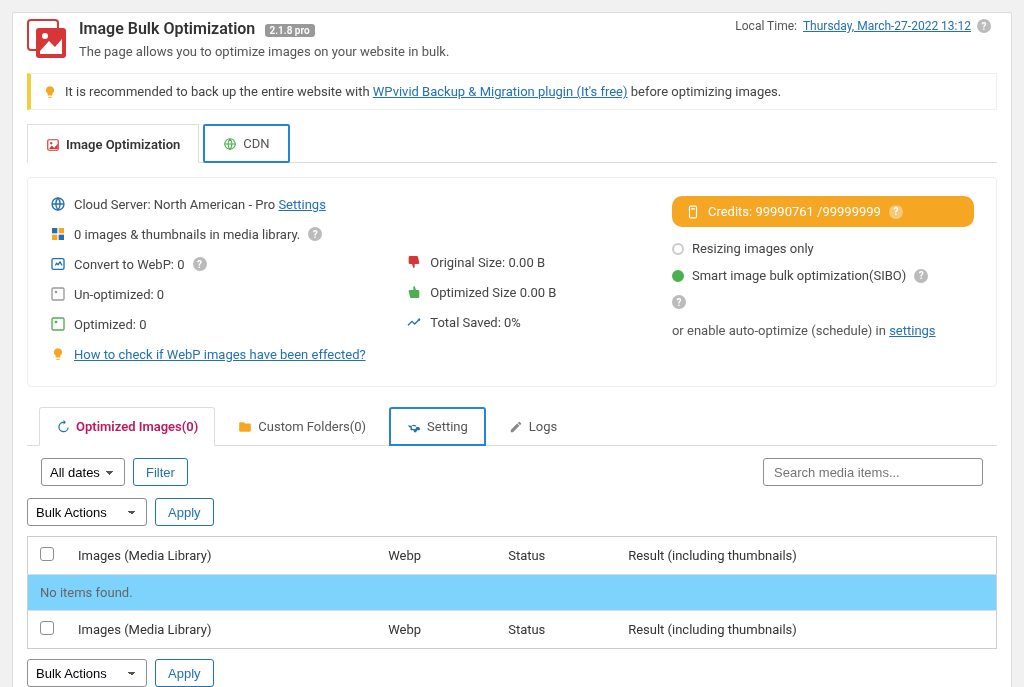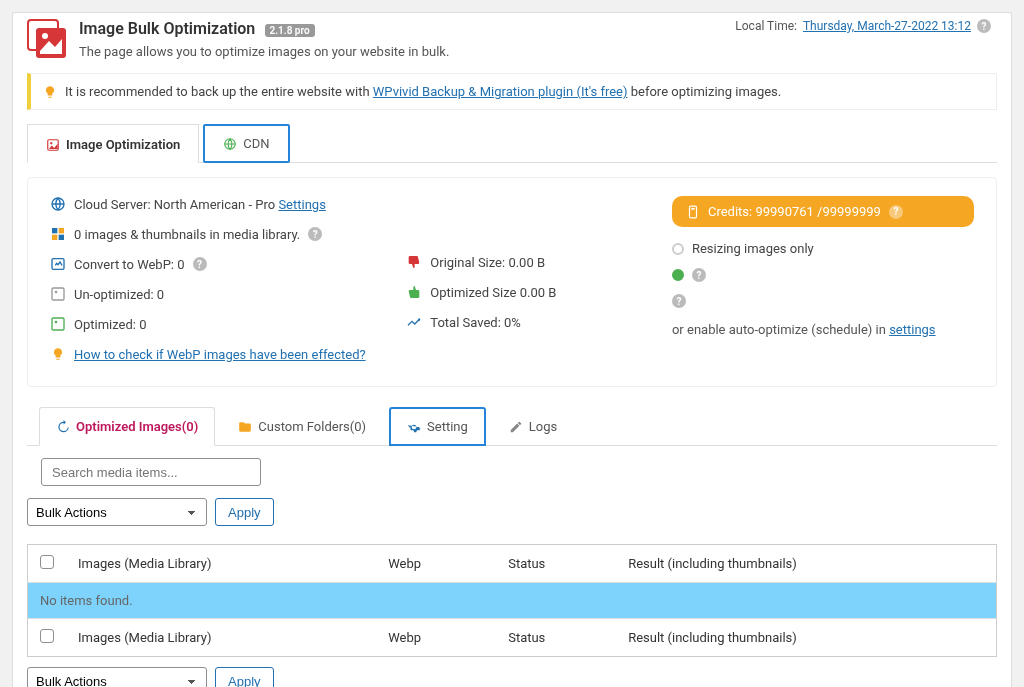--- a/index.html
+++ b/index.html
@@ -55,23 +55,23 @@
   .sub-tab.active { font-weight: 600; color: #be185d; }
   .sub-tab.highlight { border: 2px solid #2684d8; border-bottom: 2px solid #2684d8; }
 
   .filter-row { display: flex; justify-content: space-between; align-items: center; padding: 12px 14px; }
   .filter-left { display: flex; gap: 8px; align-items: center; }
   .select { padding: 4px 24px 4px 8px; border: 1px solid #8c8f94; border-radius: 3px; background: #fff; font-size: 13px; height: 28px; appearance: none; background-image: linear-gradient(45deg, transparent 50%, #555 50%), linear-gradient(135deg, #555 50%, transparent 50%); background-position: calc(100% - 14px) 12px, calc(100% - 10px) 12px; background-size: 4px 4px; background-repeat: no-repeat; }
   .btn-sm { padding: 4px 12px; border: 1px solid #2271b1; color: #2271b1; background: #fff; border-radius: 3px; font-size: 13px; cursor: pointer; height: 28px; }
   .search-input { width: 220px; padding: 5px 10px; border: 1px solid #8c8f94; border-radius: 3px; font-size: 13px; height: 28px; }
 
   .bulk-row { display: flex; gap: 8px; align-items: center; padding: 0 14px 10px 14px; }
-  .select-bulk { width: 180px; }
-
-  .data-table { width: calc(100% - 28px); margin: 8px 14px 10px 14px; border: 1px solid #ccc; border-collapse: collapse; background: #fff; }
+  .select-bulk { width: 120px; }
+
+  .data-table { width: calc(100% - 28px); margin: 0 14px 10px 14px; border: 1px solid #ccc; border-collapse: collapse; background: #fff; }
   .data-table th, .data-table td { text-align: left; padding: 10px 12px; font-size: 13px; color: #333; font-weight: normal; }
   .data-table thead th { border-bottom: 1px solid #ddd; }
   .data-table tfoot th { border-top: 1px solid #ddd; }
   .data-table .check-col { width: 32px; }
   .data-table .col-webp { width: 120px; }
   .data-table .col-status { width: 120px; }
   .data-table tbody td { color: #666; background: #7dd3fc; }
   .chk { width: 14px; height: 14px; border: 1px solid #8c8f94; border-radius: 3px; display: inline-block; }
 
   svg { display: block; }
@@ -238,20 +238,21 @@
           </span>
           <span>Credits: 99990761 /99999999</span>
           <span class="help-icon">?</span>
         </div>
         <div class="mode-row">
           <span class="radio-dot"></span>
           <span>Resizing images only</span>
         </div>
         <div class="mode-row">
           <span class="radio-dot checked"></span>
+          <span>Smart image bulk optimization(SIBO)</span>
           <span class="help-icon">?</span>
         </div>
         <div class="btn-row">
           <span class="help-icon">?</span>
         </div>
         <div class="auto-text">
           <span>or enable auto-optimize (schedule) in </span><a href="#">settings</a>
         </div>
       </div>
     </div>
@@ -287,20 +288,26 @@
         <span class="icon icon-gray">
           <svg width="14" height="14" viewBox="0 0 24 24">
               <path fill="#888" d="M3 17.25V21h3.75L17.8 9.94l-3.75-3.75L3 17.25zM20.7 7.04a1 1 0 0 0 0-1.41l-2.34-2.34a1 1 0 0 0-1.41 0l-1.83 1.83 3.75 3.75 1.83-1.83z"></path>
             </svg>
         </span>
         <span>Logs</span>
       </div>
     </div>
 
     <div class="filter-row">
+      <div class="filter-left">
+        <select class="select">
+          <option>All dates</option>
+        </select>
+        <button class="btn-sm">Filter</button>
+      </div>
       <input type="text" class="search-input" placeholder="Search media items..." style="">
     </div>
   </div>
 
   <div class="bulk-row">
     <select class="select select-bulk">
       <option>Bulk Actions</option>
     </select>
     <button class="btn-sm">Apply</button>
   </div>

